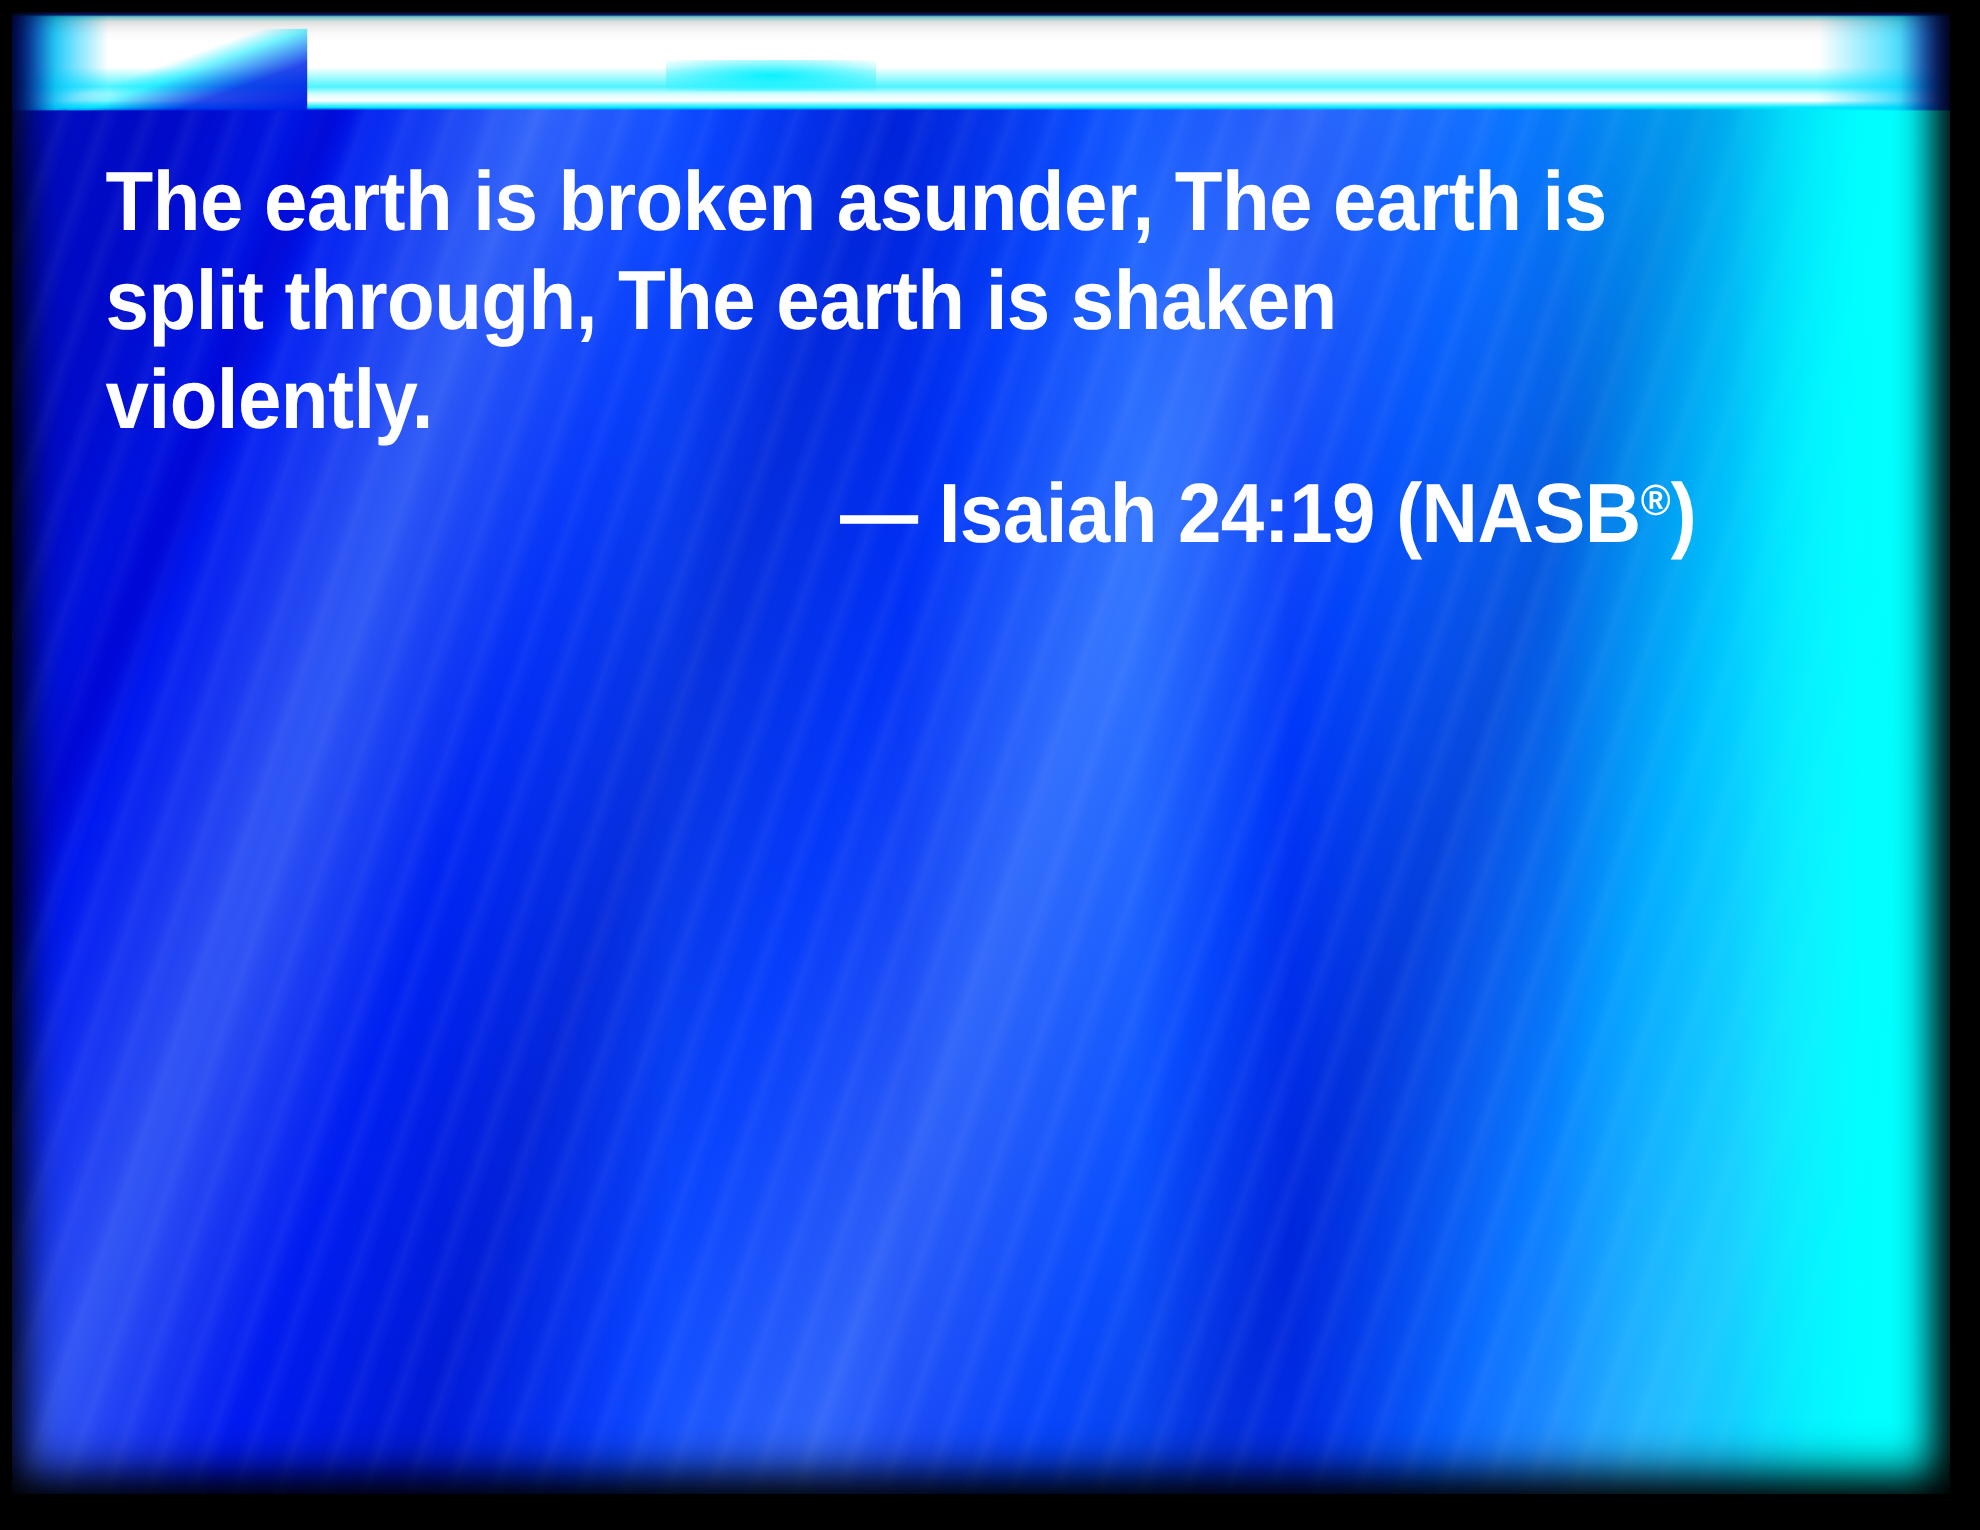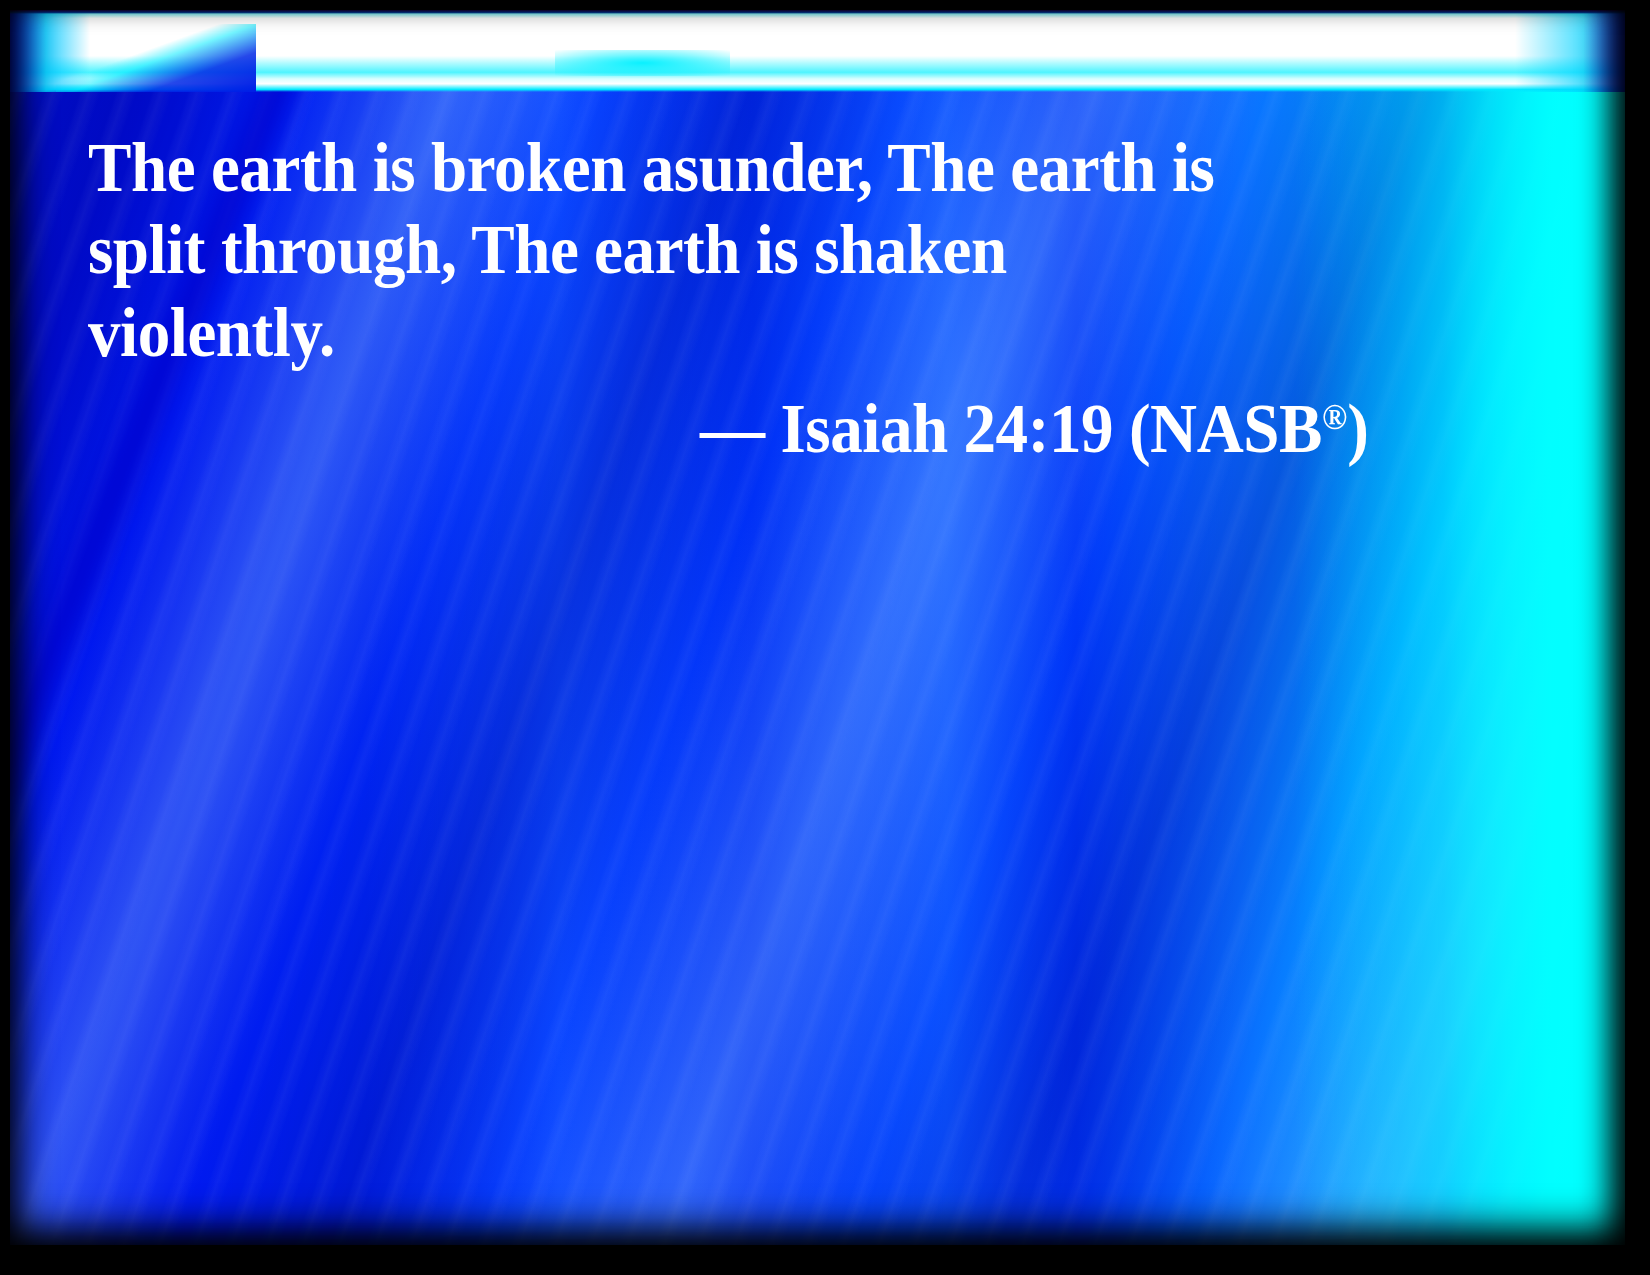--- a/index.html
+++ b/index.html
@@ -6,21 +6,21 @@
     margin: 0;
     padding: 0;
     background: #000000;
   }
   #slide {
     position: relative;
     width: 1650px;
     height: 1275px;
     background: #000000;
     overflow: hidden;
-    font-family: Liberation Serif, serif;
+    font-family: Liberation Sans, sans-serif;
   }
 
   
   #artboard {
     position: absolute;
     left: 10px;
     top: 10px;
     width: 1615px;
     height: 1235px;
     overflow: hidden;

